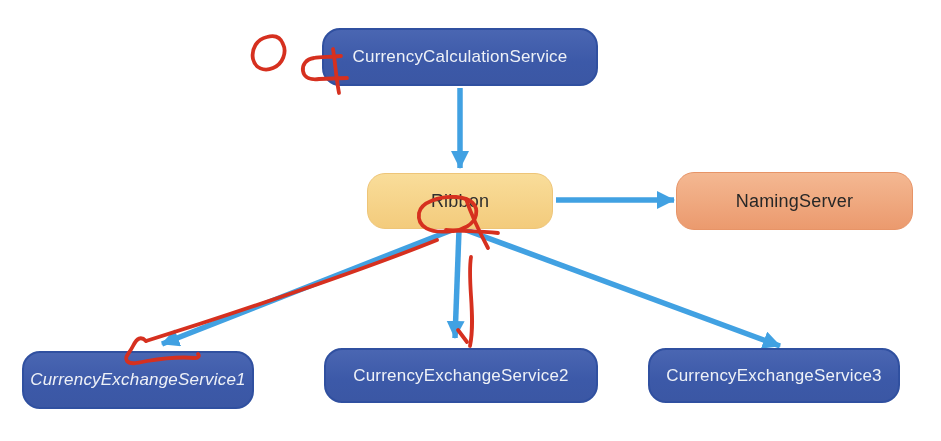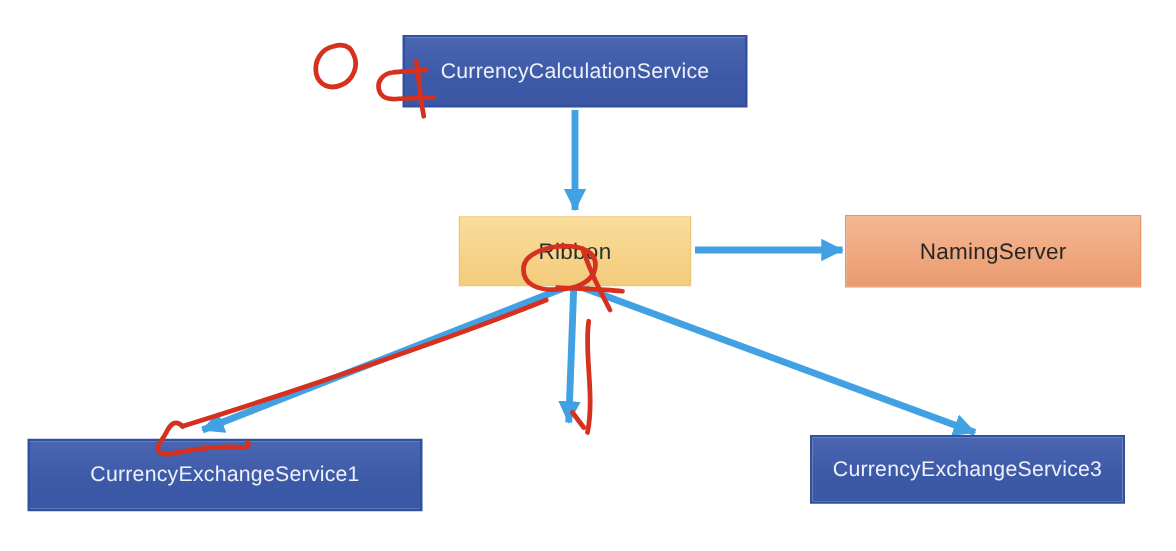--- a/index.html
+++ b/index.html
@@ -7,21 +7,21 @@
     position:relative;
     width:941px;height:441px;
     background:#ffffff;
     overflow:hidden;
     font-family:"Liberation Sans", sans-serif;
   }
   .node{
     position:absolute;
     box-sizing:border-box;
     display:flex;align-items:center;justify-content:center;
-    border-radius:0;
+    border-radius:18px;
     text-align:left;
     letter-spacing:.2px;
     white-space:nowrap;
   }
   .node-blue{
     background:linear-gradient(180deg,#4a66b2 0%,#3c59a8 60%,#3b57a4 100%);
     border:2.5px solid #3050a0;
     color:#eef1f7;
     font-size:17px;
   }
@@ -33,21 +33,21 @@
   }
   .node-naming{
     background:linear-gradient(180deg,#f4b892 0%,#eb9a6e 100%);
     border:1.5px solid #e79467;
     color:#272727;
     font-size:18px;
   }
   #n-calc   {left:322px;top:28px; width:276px;height:58px;}
   #n-ribbon {left:367px;top:173px;width:186px;height:56px;}
   #n-naming {left:676px;top:172px;width:237px;height:58px;}
-  #n-svc1   {left:22px; top:351px;width:316px;height:58px;}
+  #n-svc1   {left:22px; top:351px;width:232px;height:58px;font-style:italic;}
   #n-svc2   {left:324px;top:348px;width:274px;height:55px;}
   #n-svc3   {left:648px;top:348px;width:252px;height:55px;}
   svg.layer{position:absolute;left:0;top:0;pointer-events:none;}
   .edge{stroke:#41a1e2;stroke-width:5.5;fill:none;}
   .ink{stroke:#d6301f;stroke-width:3.8;fill:none;stroke-linecap:round;stroke-linejoin:round;}
 </style>
 </head>
 <body>
 
 <div class="canvas">
@@ -74,20 +74,23 @@
   </div>
 
   <div class="node node-naming" id="n-naming">
     <span>NamingServer</span>
   </div>
 
   <div class="node node-blue" id="n-svc1">
     <span>CurrencyExchangeService1</span>
   </div>
 
+  <div class="node node-blue" id="n-svc2">
+    <span>CurrencyExchangeService2</span>
+  </div>
 
   <div class="node node-blue" id="n-svc3">
     <span>CurrencyExchangeService3</span>
   </div>
 
   <svg class="layer" width="941" height="441" viewBox="0 0 941 441">
     <path class="ink" d="M267,37 C257,39 251,49 253,59 C255,68 264,72 273,68 C283,64 287,52 283,44 C280,36 274,35 267,37 Z"></path>
     <path class="ink" d="M341,56 C330,57 320,57 314,58 C306,59 302,65 303,71 C304,78 311,80 319,79 L347,78"></path>
     <path class="ink" d="M333,49 C335,61 336,77 339,93"></path>
     <path class="ink" d="M452,231 C430,234 417,227 419,213 C421,202 440,196 456,197 C471,198 478,205 476,215 C474,225 462,230 453,231"></path>

